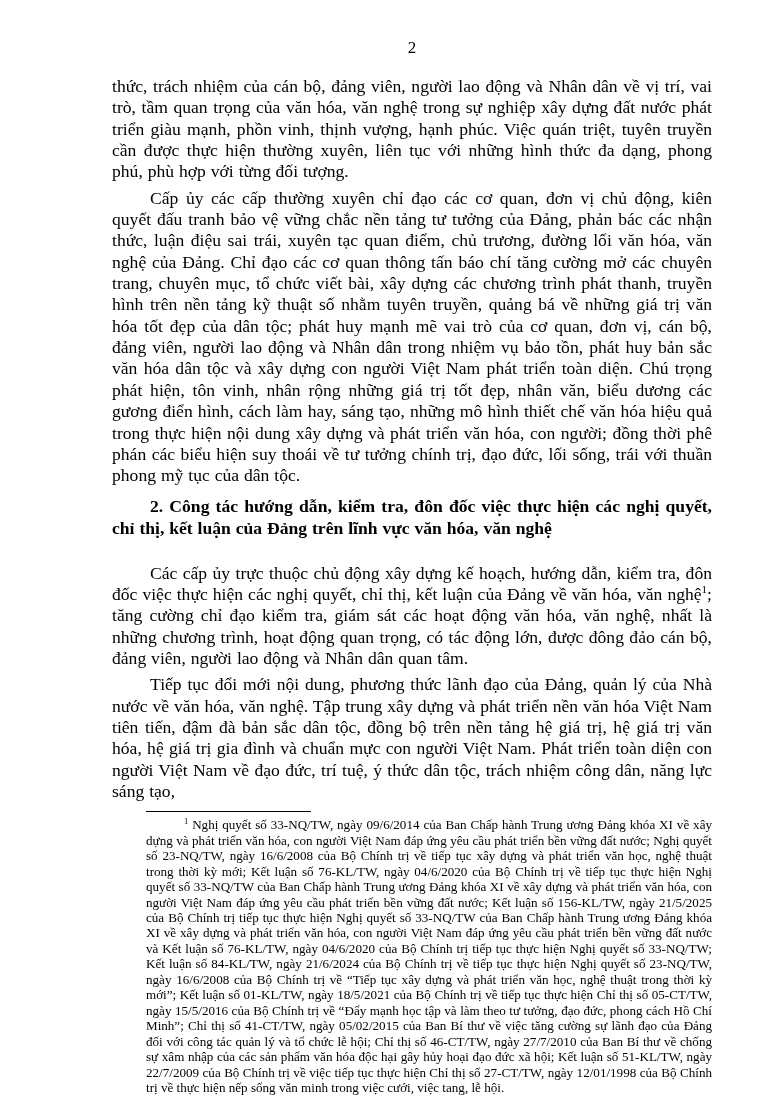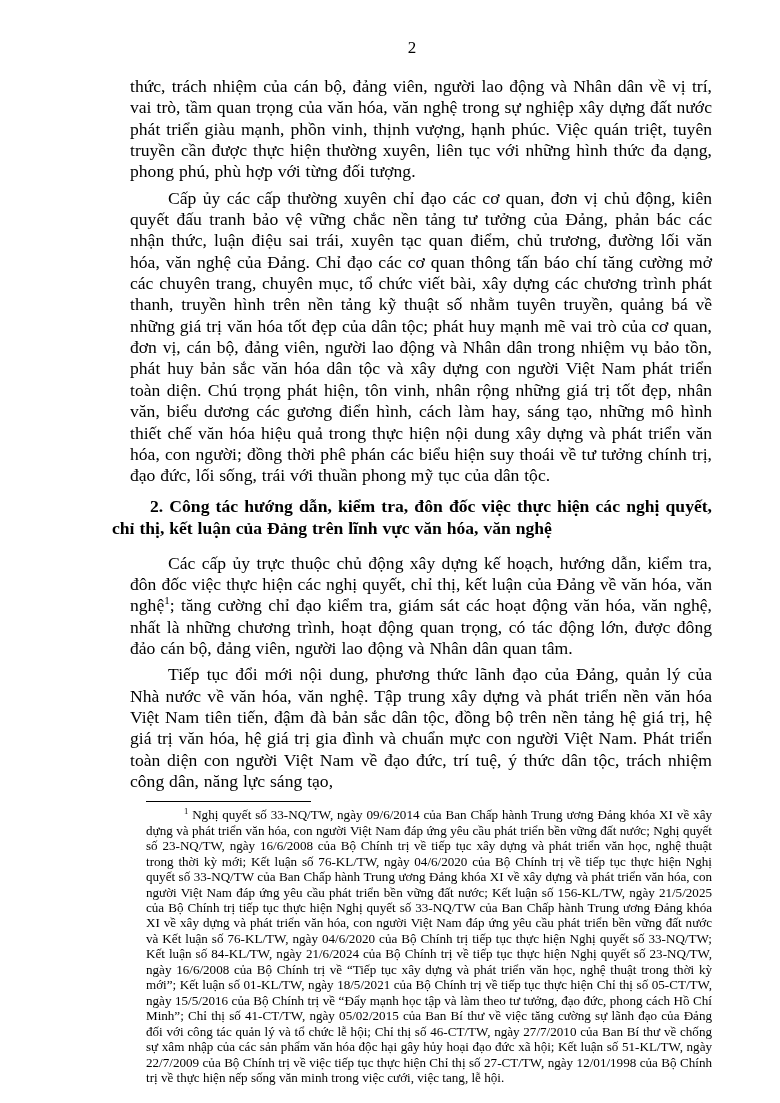--- a/index.html
+++ b/index.html
@@ -22,33 +22,33 @@
     text-align: center;
     font-size: 17px;
     line-height: 20px;
     margin: 0 0 18px 0;
   }
   p.body {
     font-size: 17.6px;
     line-height: 21.35px;
     text-align: justify;
     text-indent: 38px;
-    margin: 0 0 5px 18px;
+    margin: 0 0 5px 0;
     word-spacing: 0.5px;
   }
   p.body.noindent {
     text-indent: 0;
   }
   p.heading {
     font-size: 17.6px;
     line-height: 22px;
     font-weight: bold;
     text-align: justify;
     text-indent: 38px;
-    margin: 8px 0 14px 0;
+    margin: 8px 0 24px 0;
     word-spacing: 0.5px;
   }
   sup.fn-ref {
     font-size: 11px;
     line-height: 0;
     vertical-align: super;
   }
   .footnote-area {
     margin-top: 9px;
     margin-left: 34px;

